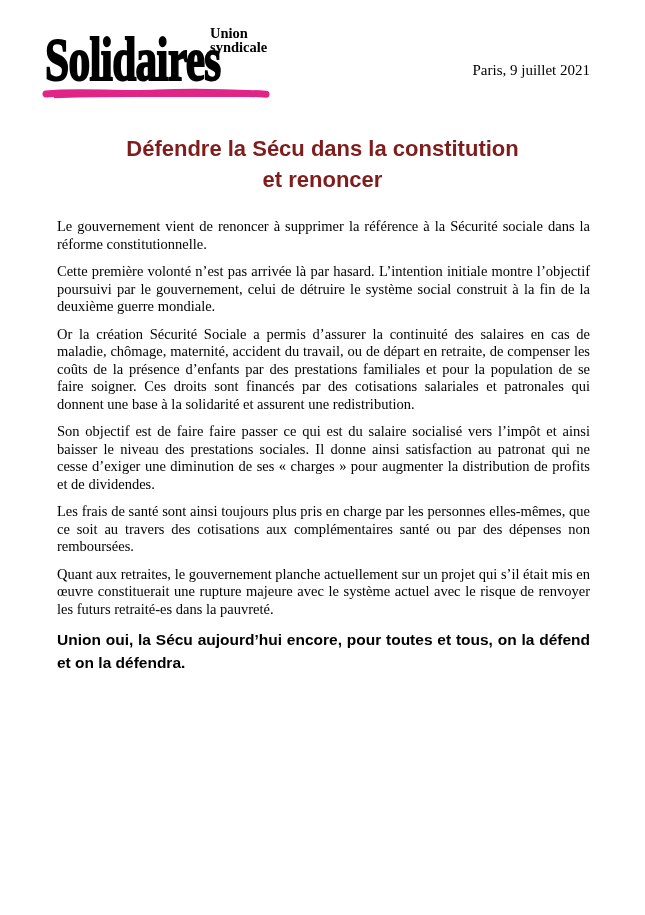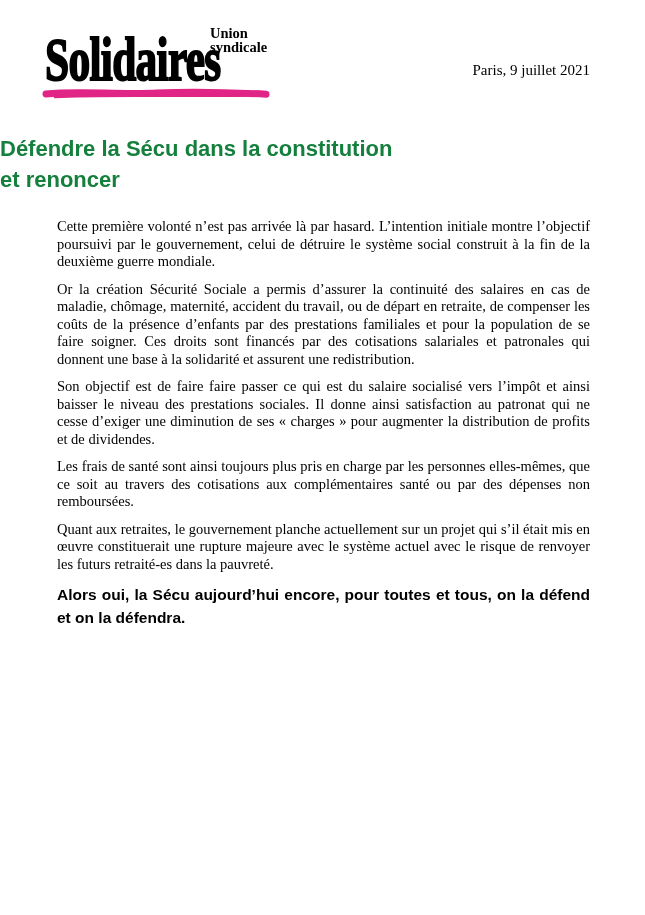--- a/index.html
+++ b/index.html
@@ -31,23 +31,23 @@
 
   .dateline {
     position:absolute; right:55px; top:62px;
     font-family:"Liberation Serif","DejaVu Serif",serif;
     font-size:15px; color:#000;
   }
 
   
   .title {
     position:absolute; left:0; top:133px; width:100%;
-    text-align:left;
+    text-align:center;
     font-family:"Liberation Sans","DejaVu Sans",sans-serif;
-    font-weight:700; font-size:22px; line-height:31px; color:#15803d;
+    font-weight:700; font-size:22px; line-height:31px; color:#7f1d1d;
   }
   .title span { display:block; }
 
   
   .content {
     position:absolute; left:57px; top:218px; width:533px;
     font-family:"Liberation Serif","DejaVu Serif",serif;
     font-size:14.5px; line-height:17.5px;
     text-align:justify; color:#000;
   }
@@ -79,21 +79,22 @@
     </div>
     <div class="dateline">Paris, 9 juillet 2021</div>
   </header>
 
   <h1 class="title">
     <span>Défendre la Sécu dans la constitution</span>
     <span>et renoncer</span>
   </h1>
 
   <main class="content">
+    <p>Le gouvernement vient de renoncer à supprimer la référence à la Sécurité sociale dans la réforme constitutionnelle.</p>
     <p>Cette première volonté n’est pas arrivée là par hasard. L’intention initiale montre l’objectif poursuivi par le gouvernement, celui de détruire le système social construit à la fin de la deuxième guerre mondiale.</p>
     <p>Or la création Sécurité Sociale a permis d’assurer la continuité des salaires en cas de maladie, chômage, maternité, accident du travail, ou de départ en retraite, de compenser les coûts de la présence d’enfants par des prestations familiales et pour la population de se faire soigner. Ces droits sont financés par des cotisations salariales et patronales qui donnent une base à la solidarité et assurent une redistribution.</p>
     <p>Son objectif est de faire faire passer ce qui est du salaire socialisé vers l’impôt et ainsi baisser le niveau des prestations sociales. Il donne ainsi satisfaction au patronat qui ne cesse d’exiger une diminution de ses « charges » pour augmenter la distribution de profits et de dividendes.</p>
     <p>Les frais de santé sont ainsi toujours plus pris en charge par les personnes elles-mêmes, que ce soit au travers des cotisations aux complémentaires santé ou par des dépenses non remboursées.</p>
     <p>Quant aux retraites, le gouvernement planche actuellement sur un projet qui s’il était mis en œuvre constituerait une rupture majeure avec le système actuel avec le risque de renvoyer les futurs retraité-es dans la pauvreté.</p>
-    <p class="closing">Alors oui, la Sécu aujourd’hui encore, pour toutes et tous, on la défend et on la défendra.</p>
+    <p class="closing">Union oui, la Sécu aujourd’hui encore, pour toutes et tous, on la défend et on la défendra.</p>
   </main>
 
 </div>
 
 </body></html>

